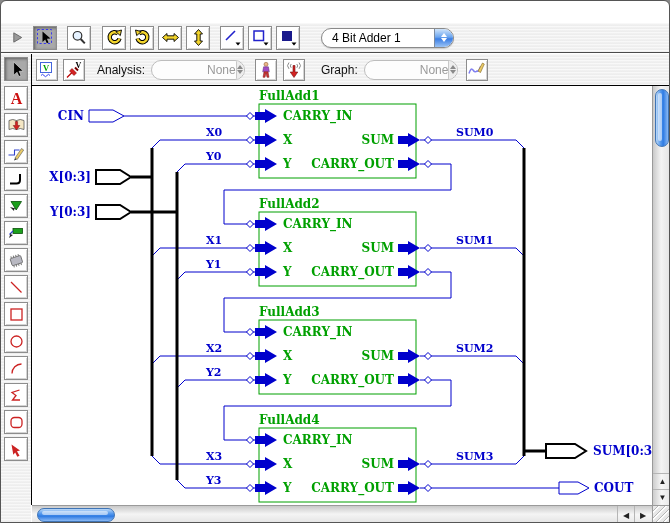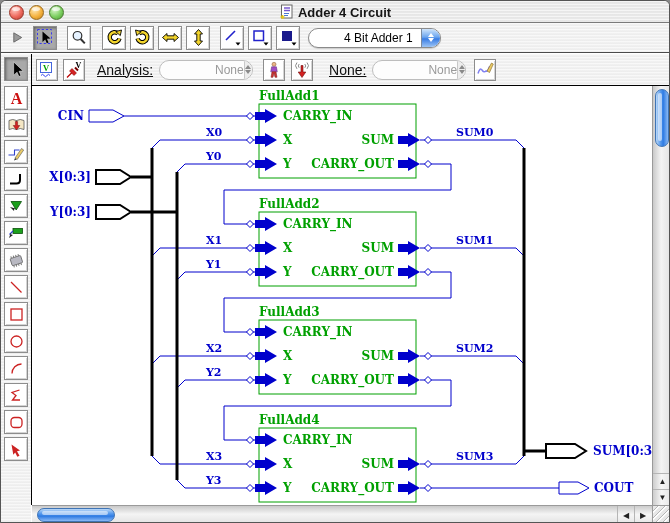--- a/index.html
+++ b/index.html
@@ -35,37 +35,37 @@
   #row1 [data-name="select-tool-button"]{margin-left:8px;}
   #row1 [data-name="zoom-tool-button"]{margin-left:10px;}
   #row1 [data-name="rotate-left-button"]{margin-left:11px;}
   #row1 [data-name="line-tool-button"]{margin-left:10px;}
   #row2 .tbtn{margin-left:4px;}
   #row2 [data-name="voltage-probe-button"]{margin-left:4px;}
   #row2 [data-name="pin-probe-button"]{margin-left:5px;}
   #row2 [data-name="run-person-button"]{margin-left:10px;}
   #row2 [data-name="signal-button"]{margin-left:6px;}
   #row2 [data-name="waveform-button"]{margin-left:8px;}
-  .tblabel{font-size:14px;color:#101010;flex:none;text-decoration:underline;}
+  .tblabel{font-size:12px;color:#101010;flex:none;}
   #analysis-label{margin-left:12px;}
   #graph-label{margin-left:16px;}
   
   .popup{height:20px;border:1px solid #8a8a8a;border-radius:10px;background:#fff;display:flex;align-items:center;
     box-sizing:border-box;flex:none;overflow:hidden;box-shadow:0 1px 1px rgba(0,0,0,.15);}
   .popup .pval{flex:1;font-size:12px;padding-left:10px;color:#000;white-space:nowrap;}
   .popup .pcap{width:18px;align-self:stretch;display:flex;flex-direction:column;align-items:center;justify-content:center;gap:1px;
     background:linear-gradient(180deg,#cfe4fb,#6ba5ef 45%,#3a7de4 55%,#9cc4f5);border-left:1px solid #7a8aa0;}
   .tri-up{width:0;height:0;border-left:3px solid transparent;border-right:3px solid transparent;border-bottom:4px solid #fff;}
   .tri-dn{width:0;height:0;border-left:3px solid transparent;border-right:3px solid transparent;border-top:4px solid #fff;}
   .popup.disabled{border-color:#bdbdbd;background:#fdfdfd;box-shadow:none;}
   .popup.disabled .pval{color:#9a9a9a;}
   .popup.disabled .pcap{background:#ededed;border-left:1px solid #c8c8c8;}
   .popup.disabled .tri-up{border-bottom-color:#8a8a8a;}
   .popup.disabled .tri-dn{border-top-color:#8a8a8a;}
-  #circuit-popup{width:133px;margin-left:8px;padding-left:25px;}
+  #circuit-popup{width:133px;margin-left:21px;}
   #analysis-popup,#graph-popup{width:94px;margin-left:6px;padding-left:45px;}
   
   #sidebar{position:absolute;left:0;top:53px;width:30px;height:470px;box-sizing:border-box;}
   #sidebar-divider{position:absolute;left:30px;top:53px;width:1px;height:451px;background:#000;}
   #sidebar .col{position:absolute;left:3px;top:3px;display:flex;flex-direction:column;}
   #sidebar .tbtn{margin-bottom:3px;}
   #sidebar .tbtn.gap-after-pointer{margin-bottom:5px;}
   
   #canvas{position:absolute;left:31px;top:85px;width:620px;height:419px;background:#fff;}
   
@@ -90,36 +90,20 @@
   #grip{position:absolute;left:651px;top:504px;width:19px;height:19px;background:#e8e8e8;
     background-image:repeating-linear-gradient(135deg,transparent 0 3px,#b5b5b5 3px 4px,#fdfdfd 4px 5px);
     border-left:1px solid #9a9a9a;border-top:1px solid #9a9a9a;box-sizing:border-box;}
   svg{display:block;}
 </style>
 </head>
 <body>
 
 <div id="window" data-name="app-window">
 
-  <div id="titlebar" data-name="title-bar">
-    <div class="tl" id="tl-close" data-name="close-button"></div>
-    <div class="tl" id="tl-min" data-name="minimize-button"></div>
-    <div class="tl" id="tl-zoom" data-name="zoom-window-button"></div>
-    <div id="title-wrap">
-      <span id="title-icon" data-name="circuit-doc-icon">
-          <svg width="15" height="16" viewBox="0 0 15 16">
-            <rect x="2.5" y="1" width="10.5" height="13" fill="#fff" stroke="#666"></rect>
-            <path d="M5 4 h6 M5 6.5 h6" stroke="#7a5ad0" stroke-width="1.4"></path>
-            <path d="M5 9.5 h5 M5 11.5 h4" stroke="#4a77d4" stroke-width="1"></path>
-            <path d="M3.5 11 v4 M1.5 13 h4" stroke="#e8c818" stroke-width="1.6"></path>
-          </svg>
-        </span>
-      <span id="title-text" data-name="window-title">Adder 4 Circuit</span>
-    </div>
-  </div>
 
   <div id="row1" class="pinstripe" data-name="main-toolbar">
       <div class="tbtn  plain" data-name="run-button">
         <span data-name="play-icon">
           <svg width="13" height="13" viewBox="0 0 14 14">
             <path d="M3 2 L11.5 7 L3 12 Z" fill="#999" stroke="#666"></path>
           </svg>
         </span>
       </div>
       <div class="tbtn  pressed" data-name="select-tool-button">
@@ -239,21 +223,21 @@
             </svg>
           </span>
         </div><div class="tbtn tbtn2" data-name="signal-button">
           <span data-name="antenna-icon">
             <svg width="18" height="18" viewBox="0 0 18 18">
               <path d="M4 1.5 q-3 3.2 0 6.4 M6.2 3 q-1.8 1.9 0 3.8 M14 1.5 q3 3.2 0 6.4 M11.8 3 q1.8 1.9 0 3.8" stroke="#8a8a8a" fill="none" stroke-width="1"></path>
               <path d="M8 4.5 h2 v6.5 h2.8 L9 16.5 L5.2 11 H8 Z" fill="#d42222" stroke="#701010" stroke-width="0.6"></path>
             </svg>
           </span>
         </div></span>
-    <span class="tblabel" id="graph-label" data-name="graph-label">None:</span>
+    <span class="tblabel" id="graph-label" data-name="graph-label">Graph:</span>
     <div class="popup disabled" id="graph-popup" data-name="graph-popup">
       <span class="pval" data-name="graph-value">None</span>
       <span class="pcap" data-name="popup-stepper-icon">
           <span class="tri-up"></span>
           <span class="tri-dn"></span>
         </span>
     </div>
     <span id="row2-right" style="display: contents;"><div class="tbtn tbtn2" data-name="waveform-button">
           <span data-name="waveform-icon">
             <svg width="19" height="19" viewBox="0 0 19 19">

